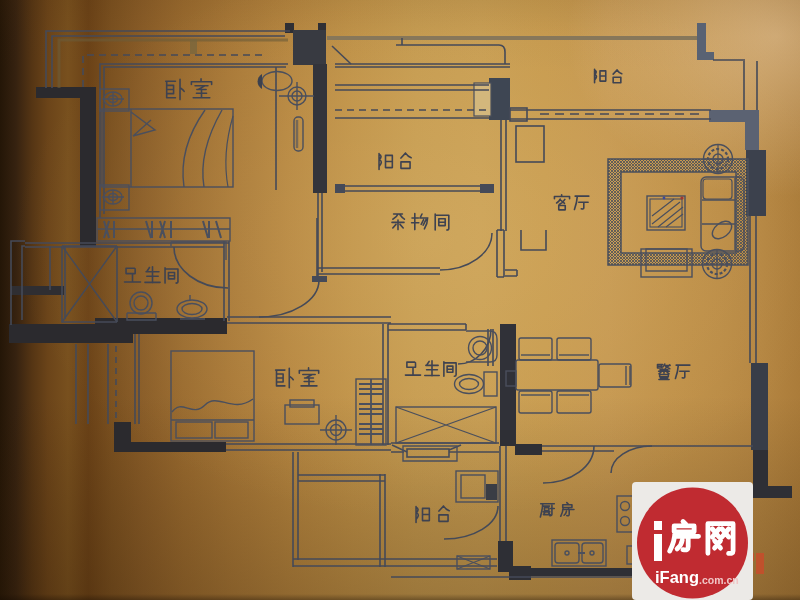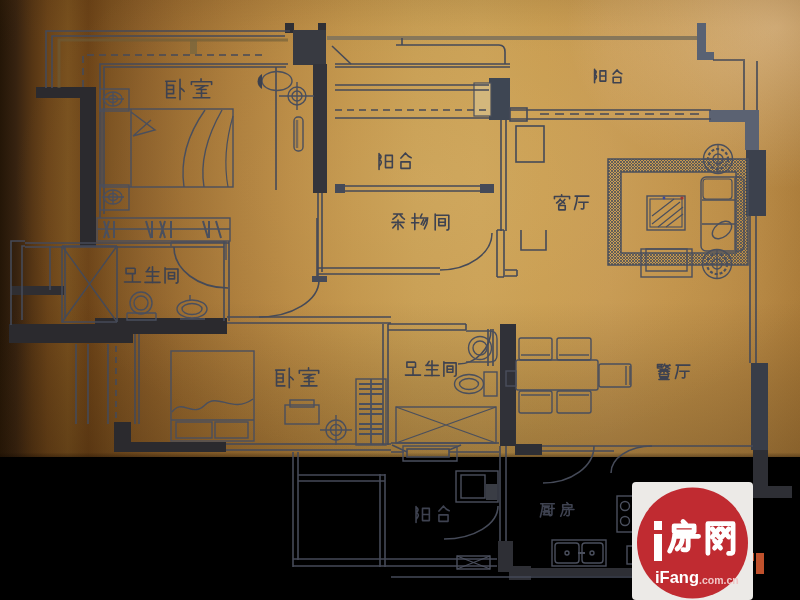--- a/index.html
+++ b/index.html
@@ -1,15 +1,15 @@
 <!DOCTYPE html>
 <html><head><meta charset="utf-8">
 <style>
 html,body{margin:0;padding:0;width:800px;height:600px;overflow:hidden;background:#000;}
-#stage{position:relative;width:800px;height:457px;font-family:"Liberation Sans",sans-serif;
+#stage{position:relative;width:800px;height:600px;font-family:"Liberation Sans",sans-serif;
 background:
  radial-gradient(ellipse 300px 230px at 97% 6%, rgba(255,231,200,0.40), rgba(255,231,200,0) 70%),
  radial-gradient(ellipse 640px 430px at 54% 40%, rgba(255,232,165,0.14), rgba(255,232,165,0) 66%),
  linear-gradient(180deg, rgba(70,42,10,0.10) 0%, rgba(70,42,10,0.02) 6%, rgba(0,0,0,0) 12%, rgba(0,0,0,0) 66%, rgba(46,26,5,0.16) 84%, rgba(40,22,4,0.26) 99%, rgba(25,13,2,0.5) 100%),
  linear-gradient(90deg,
   #241607 0%, #362210 2%, #553514 4%, #6b4419 6%, #78501e 8.5%, #6b4217 11%,
   #7b5120 14%, #8a5d28 18%, #9a6b2f 23%, #a87837 29%, #b5853f 36%, #bf9147 44%,
   #c59a4f 52%, #c89d52 60%, #c79a4e 68%, #c59750 76%, #c09149 84%, #bb8c46 90%,
   #b58642 95%, #ab7c3a 100%);
 }

